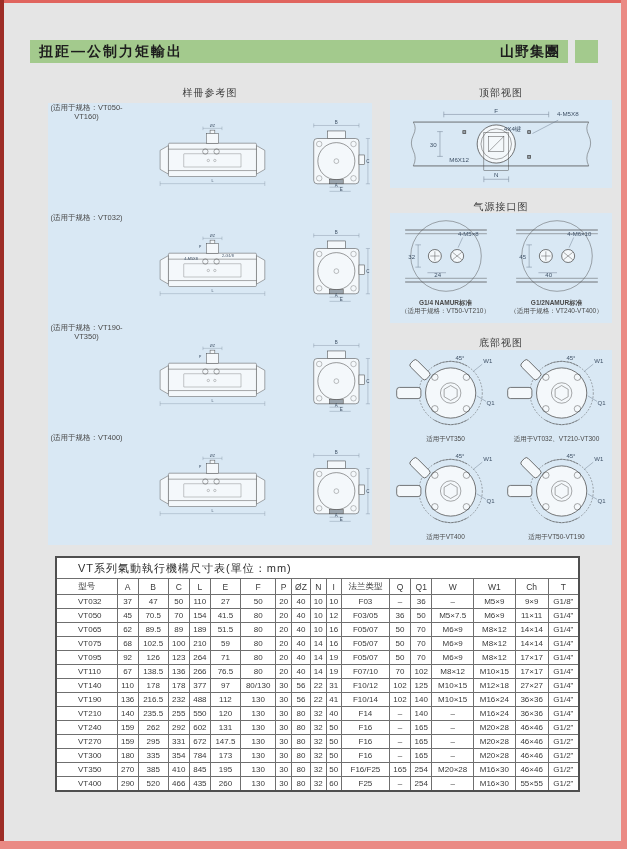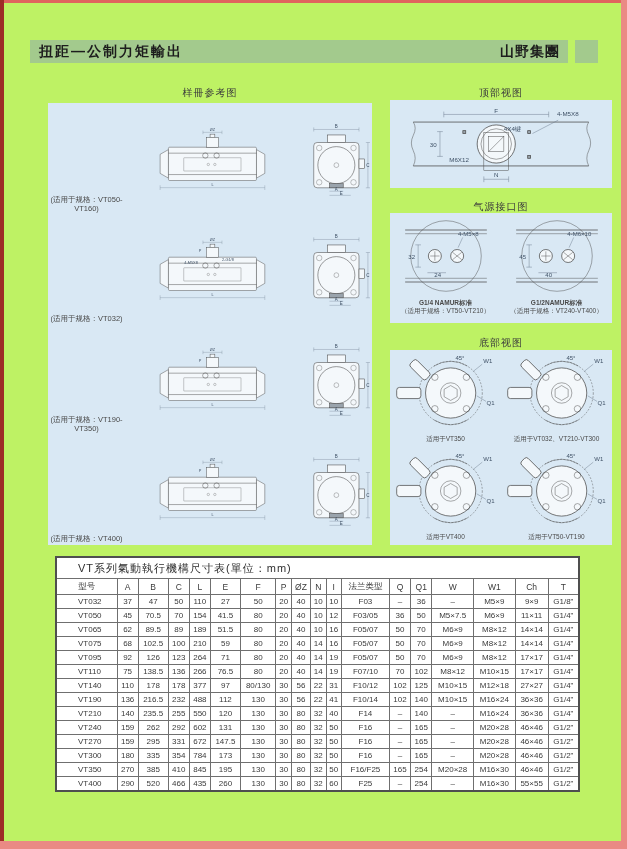--- a/index.html
+++ b/index.html
@@ -1,33 +1,33 @@
 <!DOCTYPE html>
 <html><head>
 <meta charset="utf-8">
 <style>
   html,body{margin:0;padding:0;}
   body{width:627px;height:849px;background:#fff;font-family:"Liberation Sans",sans-serif;}
-  .page{position:relative;width:627px;height:849px;background:#bef264;overflow:hidden;}
+  .page{position:relative;width:627px;height:849px;background:#e5e5e5;overflow:hidden;}
   
   .edge-top{position:absolute;top:0;left:0;width:627px;height:3px;background:#e0645e;}
   .edge-left{position:absolute;top:0;left:0;width:4px;height:849px;background:#9d2d26;}
   .edge-right{position:absolute;top:0;right:0;width:6px;height:849px;background:#ea8a84;}
   .edge-bottom{position:absolute;bottom:0;left:0;width:627px;height:8px;background:#ea8a84;}
   
   .header-strip{position:absolute;left:30px;top:40px;width:538px;height:23px;background:#a3ca8d;display:flex;align-items:center;}
   .header-strip .title{margin-left:9px;font-size:14px;font-weight:bold;color:#1d1d1d;letter-spacing:2px;}
   .header-strip .brand{margin-left:auto;margin-right:8px;font-size:14px;font-weight:bold;color:#1d1d1d;letter-spacing:1px;}
   .strip-endcap{position:absolute;left:575px;top:40px;width:23px;height:23px;background:#a3ca8d;}
   
   .sec-title{position:absolute;font-size:10px;color:#3c3c3c;text-align:center;letter-spacing:1px;}
   
   .panel{position:absolute;background:#d9e8f4;}
   .left-panel{left:48px;top:103px;width:324px;height:442px;}
-  .draw-row{display:flex;align-items:flex-end;height:110px;gap:28px;}
+  .draw-row{display:flex;align-items:flex-start;height:110px;gap:28px;}
   .draw-row .row-label{width:92px;font-size:7.5px;color:#4a4a4a;text-align:center;line-height:1.2;}
   .tv-panel{left:390px;top:100px;width:222px;height:88px;display:flex;align-items:center;justify-content:center;}
   .air-panel{left:390px;top:213px;width:222px;height:110px;display:flex;justify-content:space-around;align-items:flex-start;padding-top:4px;box-sizing:border-box;}
   .air-item{width:104px;text-align:center;}
   .air-cap{font-size:6.5px;color:#4a4a4a;line-height:1.25;}
   .air-cap .c1{font-weight:bold;}
   .bv-panel{left:390px;top:350px;width:222px;height:195px;display:flex;flex-wrap:wrap;justify-content:space-around;align-content:space-around;}
   .bv-item{width:106px;text-align:center;}
   .bv-cap{font-size:6.5px;color:#4a4a4a;margin-top:-2px;}
   
@@ -597,21 +597,21 @@
           <td>50</td>
           <td>70</td>
           <td>M6×9</td>
           <td>M8×12</td>
           <td>17×17</td>
           <td>G1/4"</td>
         </tr>
 
         <tr>
           <td>VT110</td>
-          <td>75</td>
+          <td>67</td>
           <td>138.5</td>
           <td>136</td>
           <td>266</td>
           <td>76.5</td>
           <td>80</td>
           <td>20</td>
           <td>40</td>
           <td>14</td>
           <td>19</td>
           <td>F07/10</td>

